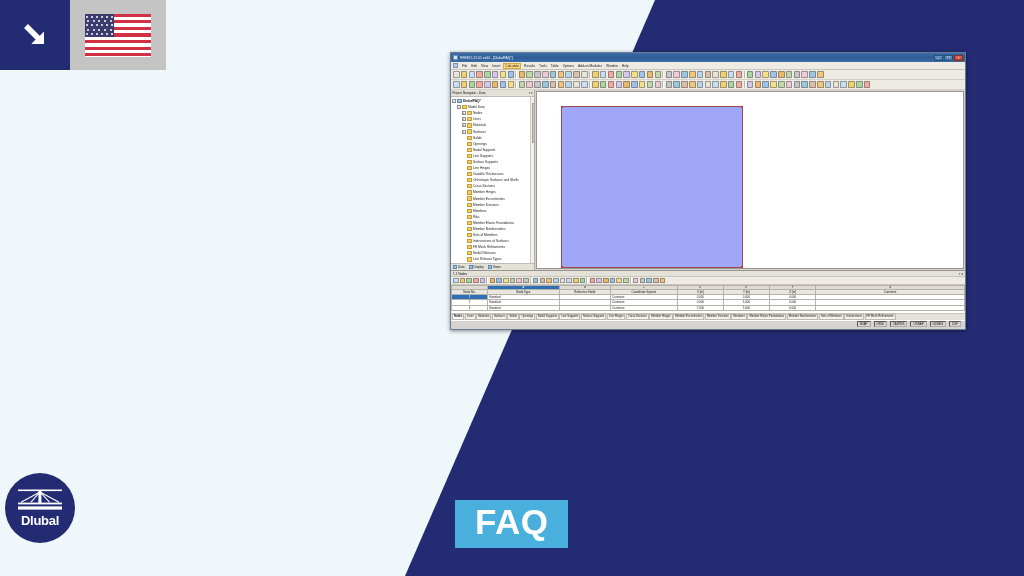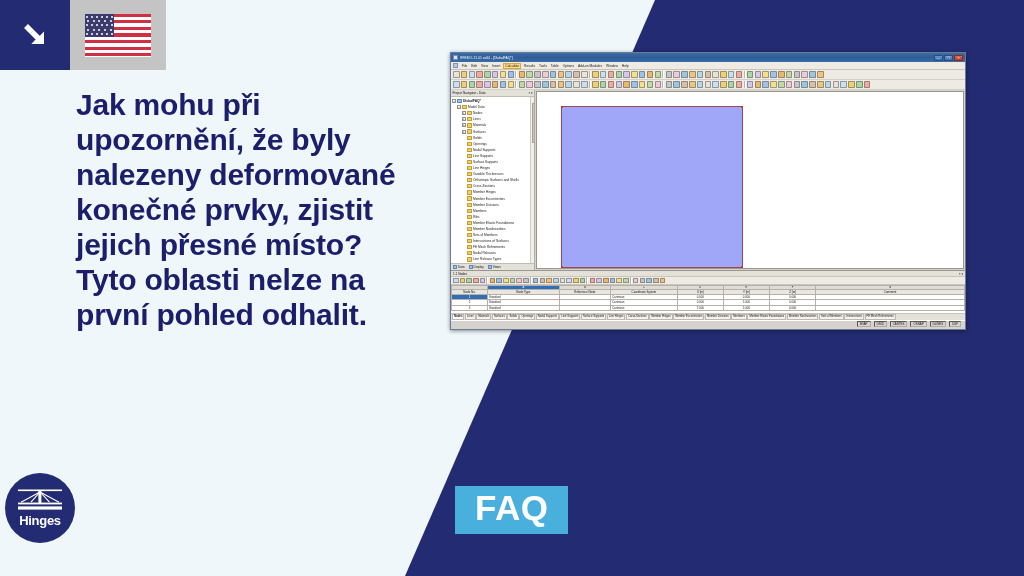--- a/index.html
+++ b/index.html
@@ -78,21 +78,21 @@
     width: 44px; height: 22px;
     position: relative;
     margin-bottom: 2px;
   }
   #logo-text {
     color: #fff; font-size: 13px; font-weight: bold; letter-spacing: -0.3px;
   }
 
   
   #faq-row {
-    position: absolute; left: 455px; top: 486px;
+    position: absolute; left: 455px; top: 500px;
     display: flex; align-items: center; gap: 14px;
   }
   #faq-chip {
     background: #49AFDD;
     color: #fff;
     font-size: 35px; font-weight: bold;
     padding: 2px 20px 6px 20px;
     letter-spacing: 0.5px;
     line-height: 1.15;
   }
@@ -326,36 +326,35 @@
             <i class="star"></i>
             <i class="star"></i>
             <i class="star"></i>
             <i class="star"></i>
             <i class="star"></i>
           </div>
       </div>
     </div>
   </div>
 
-  <div id="headline">Jak mohu při upozornění, že byly nalezeny deformované konečné prvky, zjistit jejich přesné místo? Tyto oblasti nelze na první pohled odhalit.</div>
 
   <div id="logo">
     <div id="logo-mark">
       <svg width="44" height="22" viewBox="0 0 44 22">
         <rect x="0" y="0.5" width="44" height="1.6" fill="#fff"></rect>
         <rect x="0" y="13.6" width="44" height="1.8" fill="#fff"></rect>
         <rect x="0" y="17.4" width="44" height="3.2" fill="#fff"></rect>
         <rect x="20.4" y="2" width="3" height="12" fill="#fff"></rect>
         <path d="M22 3 L3 13.2" stroke="#fff" stroke-width="1.1" fill="none"></path>
         <path d="M22 3 L13 13.2" stroke="#fff" stroke-width="1.1" fill="none"></path>
         <path d="M22 3 L31.5 13.2" stroke="#fff" stroke-width="1.1" fill="none"></path>
         <path d="M22 3 L41 13.2" stroke="#fff" stroke-width="1.1" fill="none"></path>
       </svg>
     </div>
-    <div id="logo-text">Hinges</div>
+    <div id="logo-text">Dlubal</div>
   </div>
 
   <div id="faq-row">
     <div id="faq-chip">FAQ</div>
   </div>
 
   <div id="app-window">
 
     <div id="titlebar">
       <span id="title-icon"></span>

